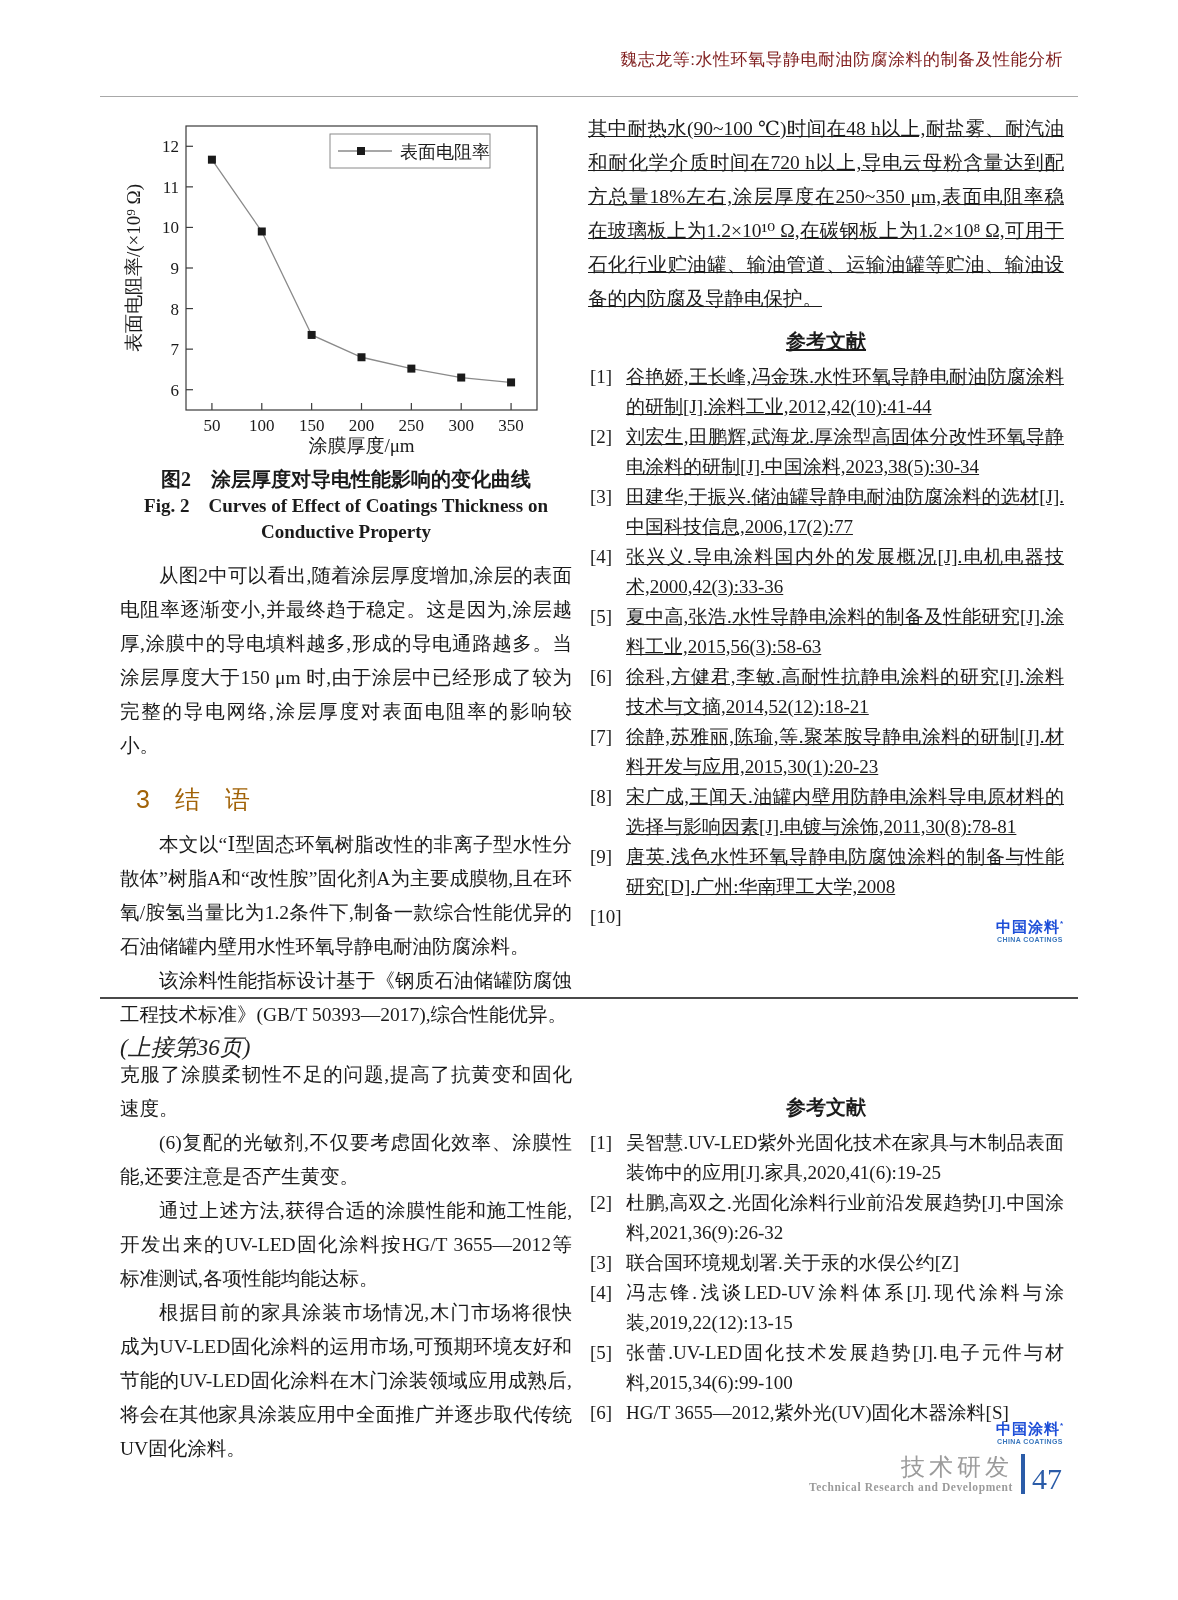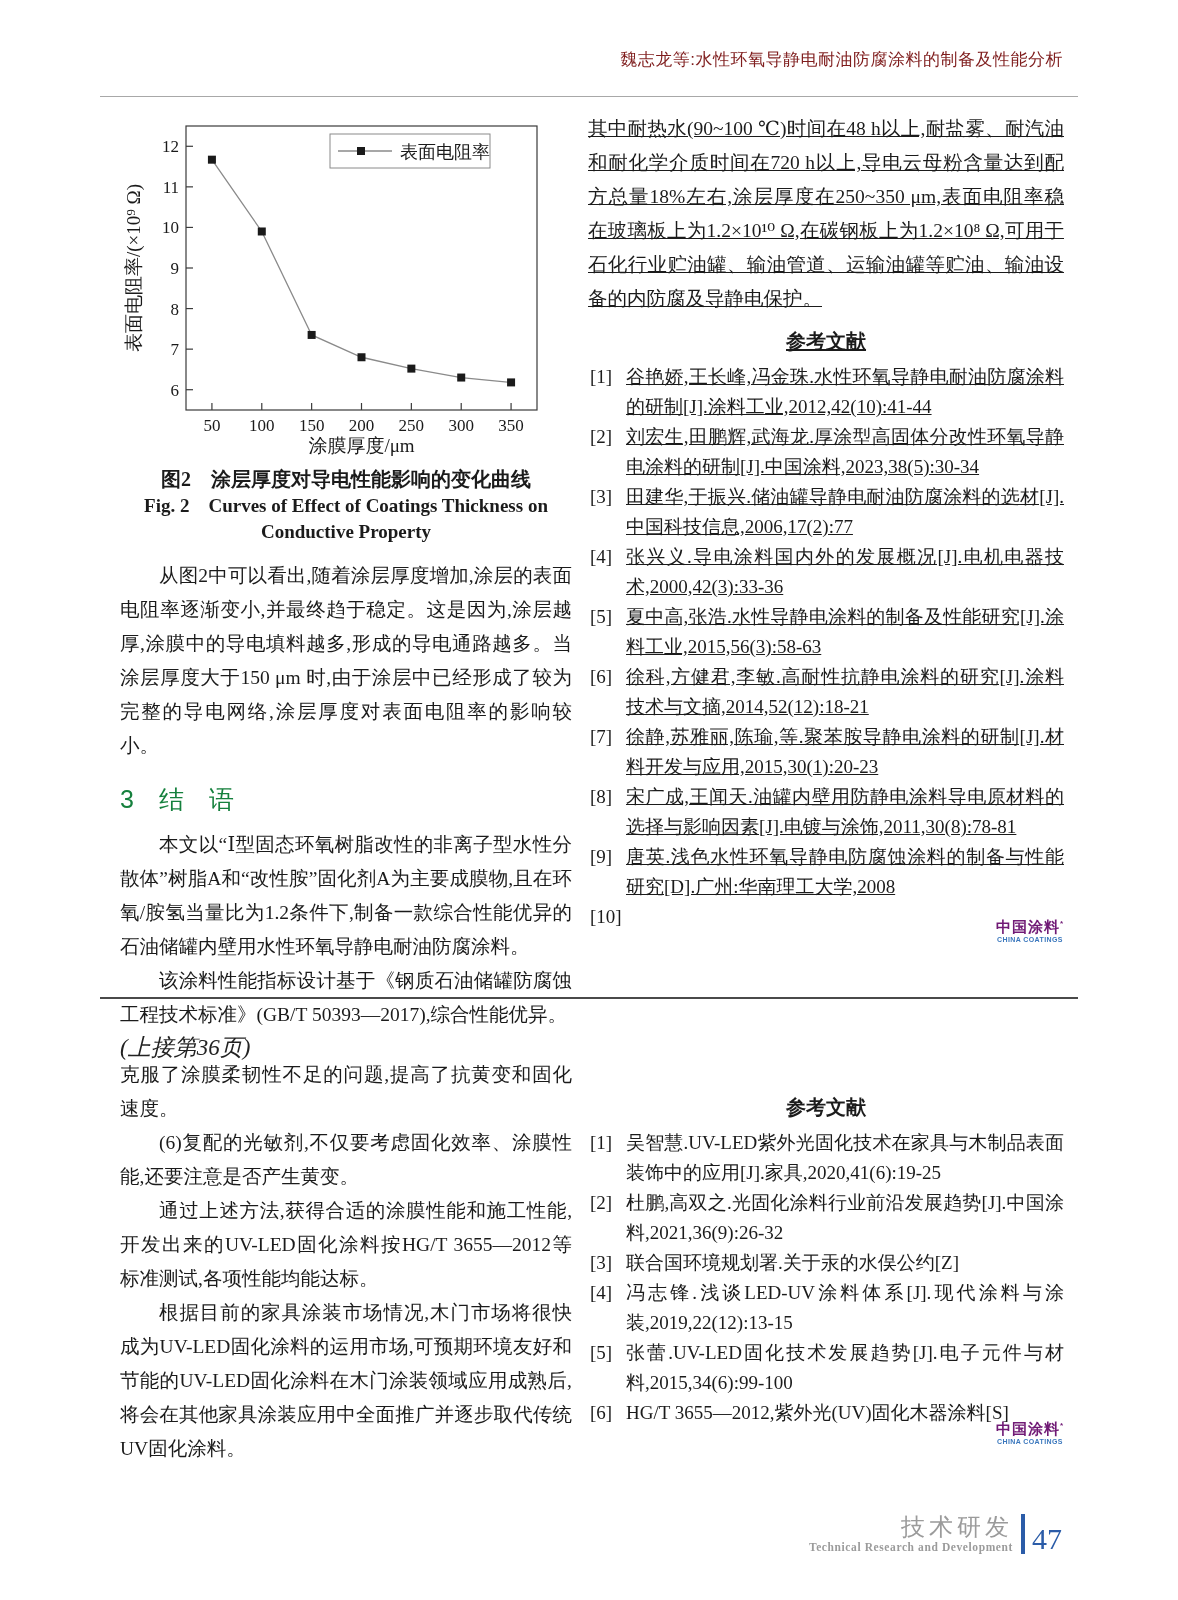--- a/index.html
+++ b/index.html
@@ -22,45 +22,45 @@
 
   .chart-wrap{margin-left:4px;}
   .cap-zh{margin-top:4px;text-align:center;font-weight:bold;font-size:20px;}
   .cap-en{text-align:center;font-weight:bold;font-size:19px;line-height:26px;}
 
   p.body{margin:0;font-size:19.5px;line-height:34px;text-align:justify;}
   p.ind{text-indent:2em;}
   .fig-disc{margin-top:14px !important;}
 
   .sec-head{
-    margin:20px 0 12px 0;font-size:25px;color:#15803d;font-weight:500;
+    margin:20px 0 12px 16px;font-size:25px;color:#a16207;font-weight:500;
     font-family:"Liberation Sans","DejaVu Sans",sans-serif;
   }
   .refs-head{text-align:center;font-weight:bold;font-size:20px;margin:12px 0 7px 0;}
   .ref{position:relative;padding-left:38px;font-size:19px;line-height:30px;text-align:justify;}
   .ref-label{position:absolute;left:2px;top:0;}
 
   .cont-note{
     position:absolute;left:120px;top:1032px;font-size:23px;font-style:italic;color:#222;
   }
 
   .logo{position:absolute;width:84px;text-align:center;}
   #logo1{left:988px;top:916px;}
   #logo2{left:988px;top:1418px;}
   .logo-zh{
     font-family:"Liberation Sans","DejaVu Sans",sans-serif;font-weight:bold;font-size:15px;
-    color:#701a75;letter-spacing:1px;white-space:nowrap;line-height:15px;
+    color:#1d4ed8;letter-spacing:1px;white-space:nowrap;line-height:15px;
   }
   .logo-zh sup{font-size:8px;}
   .logo-en{
     font-family:"Liberation Sans","DejaVu Sans",sans-serif;font-weight:bold;font-size:7px;
     color:#3a77bd;letter-spacing:0.4px;white-space:nowrap;margin-top:2px;
   }
 
-  .footer{position:absolute;top:1514px;right:116px;display:flex;align-items:flex-end;}
+  .footer{position:absolute;top:1454px;right:116px;display:flex;align-items:flex-end;}
   .footer-text{text-align:right;}
   .footer-zh{
     font-family:"Liberation Sans","DejaVu Sans",sans-serif;font-size:24px;color:#9b9b9b;
     letter-spacing:4px;line-height:26px;
   }
   .footer-en{font-size:11.5px;font-weight:bold;color:#9b9b9b;letter-spacing:0.6px;line-height:14px;}
   .footer-bar{width:4px;height:40px;background:#2b5ca8;margin-left:8px;}
   .footer-num{font-size:30px;color:#2b5ca8;margin-left:7px;line-height:30px;}
 </style>
 </head>

